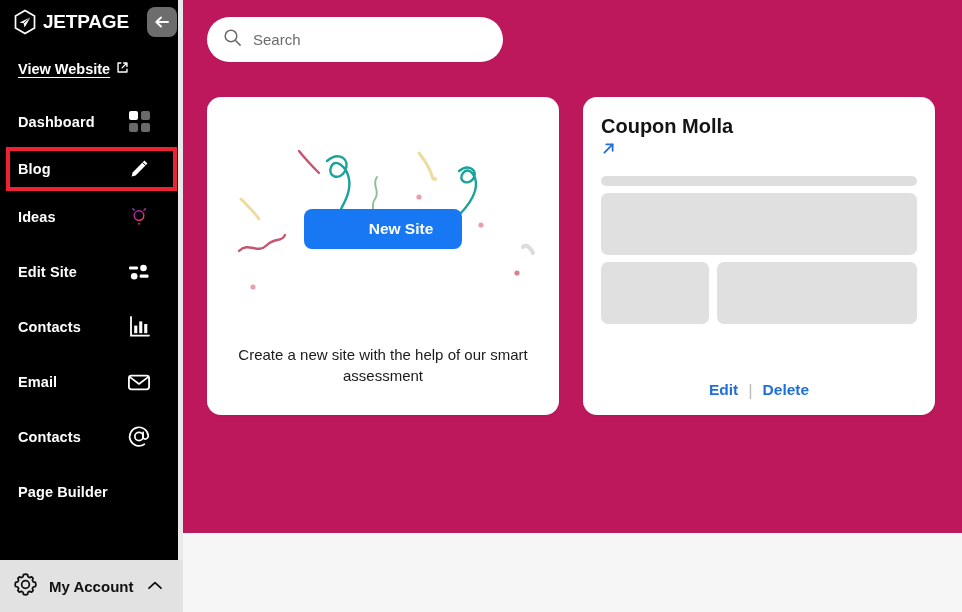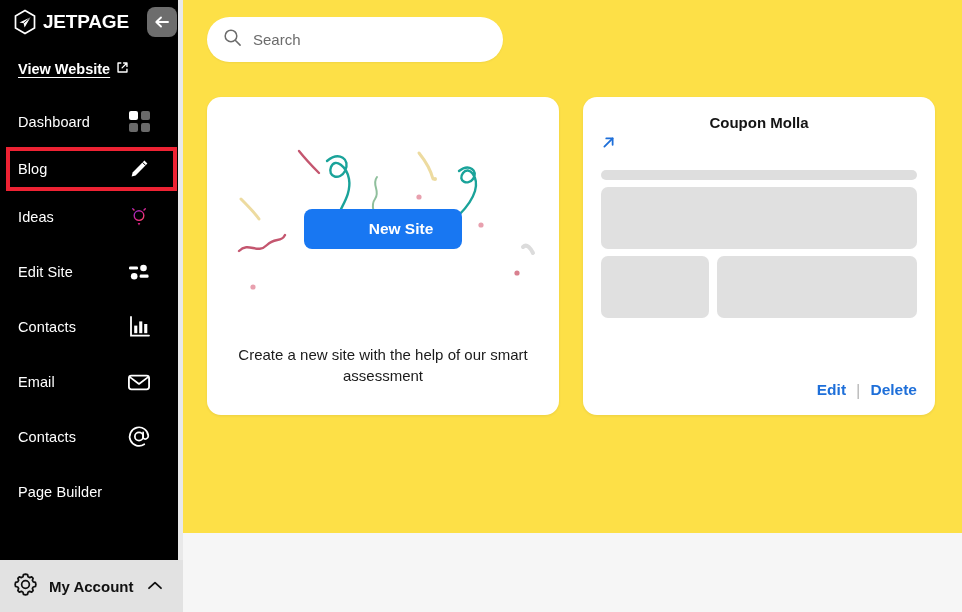--- a/index.html
+++ b/index.html
@@ -84,21 +84,21 @@
     position: relative;
     height: 55px;
     display: flex;
     align-items: center;
     padding: 0 32px 0 18px;
     cursor: pointer;
   }
   .nav-label {
     color: #fff;
     font-size: 14.5px;
-    font-weight: normal;
+    font-weight: bold;
     letter-spacing: 0.1px;
   }
   .nav-icon {
     margin-left: auto;
     width: 24px; height: 24px;
     display: flex;
     align-items: center;
     justify-content: center;
   }
   .nav-item.highlight {
@@ -136,21 +136,21 @@
     position: absolute;
     top: 0; right: 0;
     width: 5px; height: 560px;
     background: #e9e9e9;
   }
 
   
   .main {
     flex: 1 1 auto;
     position: relative;
-    background: #fde047;
+    background: #be185d;
     height: 612px;
     overflow: hidden;
   }
   .main-lower-bg {
     position: absolute;
     left: 0; right: 0; top: 533px; bottom: 0;
     background: #f6f6f6;
   }
 
   .search-wrap {
@@ -237,25 +237,24 @@
   }
 
   
   .card-site {
     height: 318px;
     padding: 16px 18px 14px 18px;
     display: flex;
     flex-direction: column;
   }
   .site-title {
-    font-size: 15px;
+    font-size: 20px;
     font-weight: bold;
     color: #141414;
     line-height: 1.3;
-    text-align: center;
   }
   .site-url-row {
     display: inline-flex;
     align-items: center;
     gap: 7px;
     margin-top: 2px;
     width: fit-content;
     cursor: pointer;
   }
   .site-url {
@@ -283,21 +282,21 @@
   .sk-big  { height: 62px; border-radius: 7px; background: #e0e0e0; }
   .sk-row  { display: flex; gap: 8px; }
   .sk-sm   { height: 62px; border-radius: 7px; background: #e0e0e0; }
   .sk-sm.left  { flex: 0 0 108px; }
   .sk-sm.right { flex: 1 1 auto; }
 
   .card-actions {
     margin-top: auto;
     display: flex;
     align-items: center;
-    justify-content: flex-end;
+    justify-content: center;
     gap: 10px;
     padding-bottom: 2px;
   }
   .card-actions a {
     color: #1e6fd9;
     font-size: 15.5px;
     font-weight: bold;
     text-decoration: none;
     cursor: pointer;
   }

